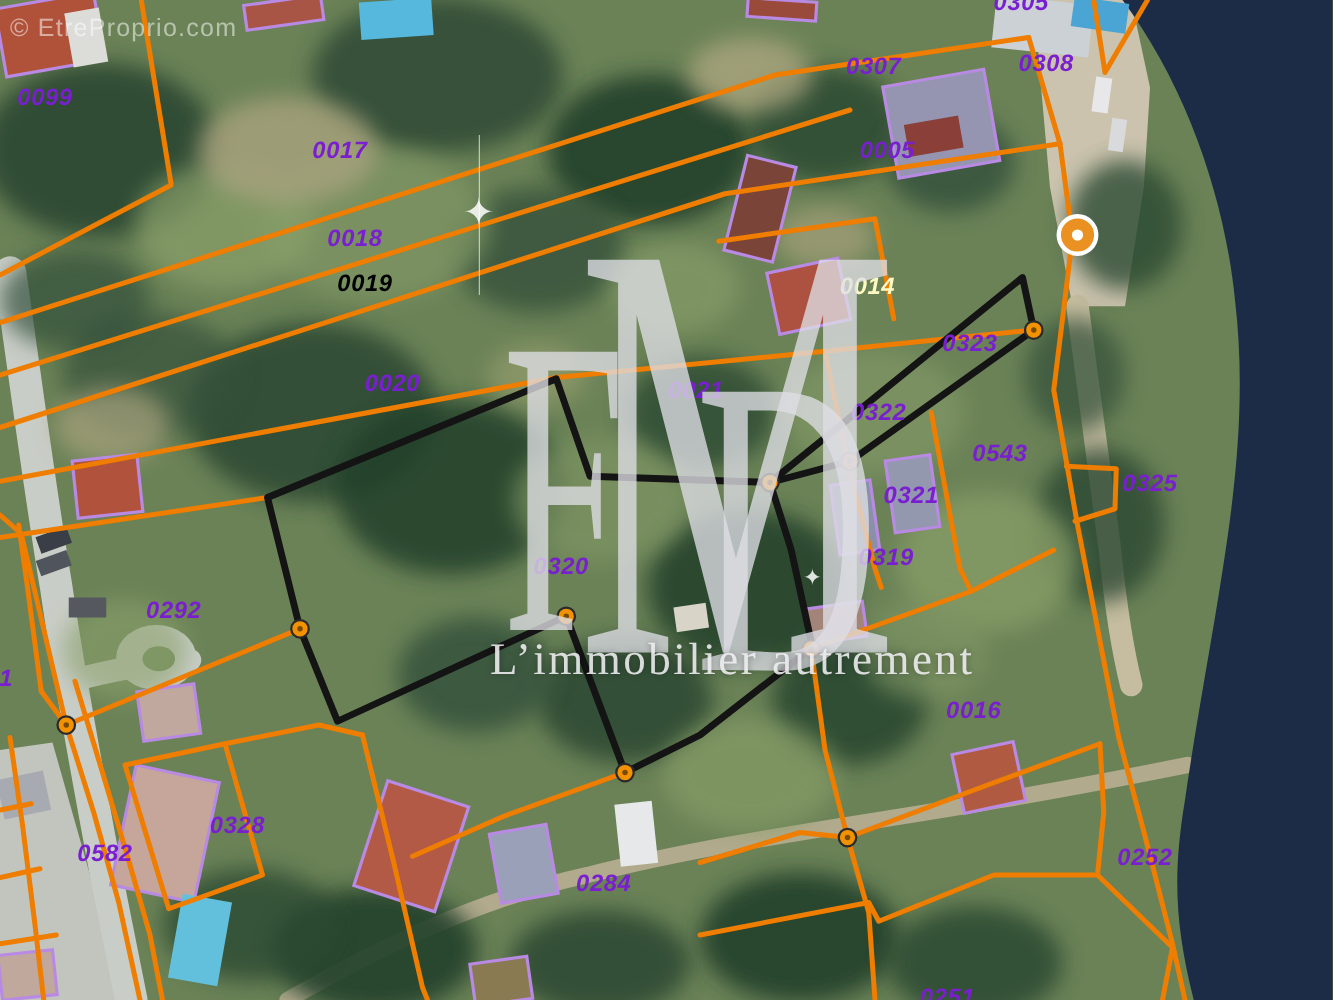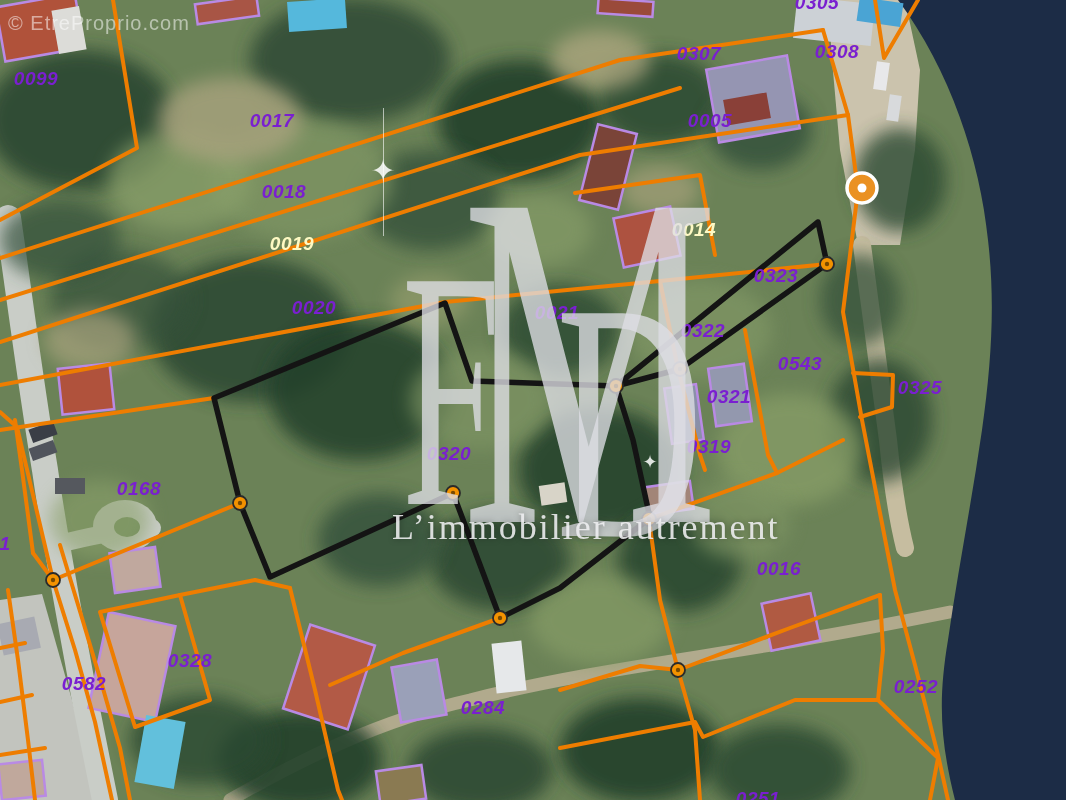--- a/index.html
+++ b/index.html
@@ -188,36 +188,36 @@
     <g id="layer-marker">
         <circle cx="862" cy="188" r="15" fill="#ea9122" stroke="#ffffff" stroke-width="3.5"></circle>
         <circle cx="862" cy="188" r="4.5" fill="#ffffff"></circle>
       </g>
   </svg>
 
   <div id="labels-layer">
       <div class="plabel" style="left: 36px; top: 79px; color: rgb(122, 31, 208);">0099</div>
       <div class="plabel" style="left: 272px; top: 121px; color: rgb(122, 31, 208);">0017</div>
       <div class="plabel" style="left: 284px; top: 192px; color: rgb(122, 31, 208);">0018</div>
-      <div class="plabel" style="left: 292px; top: 244px; color: #fef9c3; text-align: center;">0019</div>
+      <div class="plabel" style="left: 292px; top: 228px; color: #000000; text-align: center;">0019</div>
       <div class="plabel" style="left: 314px; top: 308px; color: rgb(122, 31, 208);">0020</div>
       <div class="plabel" style="left: 557px; top: 313px; color: rgb(122, 31, 208);">0021</div>
       <div class="plabel" style="left: 817px; top: 3px; color: rgb(122, 31, 208);">0305</div>
       <div class="plabel" style="left: 699px; top: 54px; color: rgb(122, 31, 208);">0307</div>
       <div class="plabel" style="left: 837px; top: 52px; color: rgb(122, 31, 208);">0308</div>
       <div class="plabel" style="left: 710px; top: 121px; color: rgb(122, 31, 208);">0005</div>
       <div class="plabel" style="left: 694px; top: 230px; color: #fef9c3;">0014</div>
       <div class="plabel" style="left: 776px; top: 276px; color: rgb(122, 31, 208);">0323</div>
       <div class="plabel" style="left: 703px; top: 331px; color: rgb(122, 31, 208);">0322</div>
       <div class="plabel" style="left: 800px; top: 364px; color: rgb(122, 31, 208);">0543</div>
       <div class="plabel" style="left: 876px; top: 388px; color: rgb(122, 31, 208); margin-left: 44px;">0325</div>
       <div class="plabel" style="left: 729px; top: 397px; color: rgb(122, 31, 208);">0321</div>
       <div class="plabel" style="left: 709px; top: 447px; color: rgb(122, 31, 208);">0319</div>
       <div class="plabel" style="left: 449px; top: 454px; color: rgb(122, 31, 208);">0320</div>
-      <div class="plabel" style="left: 139px; top: 489px; color: rgb(122, 31, 208);">0168</div>
+      <div class="plabel" style="left: 139px; top: 489px; color: rgb(122, 31, 208);">0292</div>
       <div class="plabel" style="left: 5px; top: 544px; color: rgb(122, 31, 208);">1</div>
       <div class="plabel" style="left: 84px; top: 684px; color: rgb(122, 31, 208);">0582</div>
       <div class="plabel" style="left: 190px; top: 661px; color: rgb(122, 31, 208);">0328</div>
       <div class="plabel" style="left: 483px; top: 708px; color: rgb(122, 31, 208);">0284</div>
       <div class="plabel" style="left: 779px; top: 569px; color: rgb(122, 31, 208);">0016</div>
       <div class="plabel" style="left: 868px; top: 687px; color: rgb(122, 31, 208); margin-left: 48px;">0252</div>
       <div class="plabel" style="left: 758px; top: 799px; color: rgb(122, 31, 208);">0251</div>
     </div>
 
   <div id="watermark-layer">

